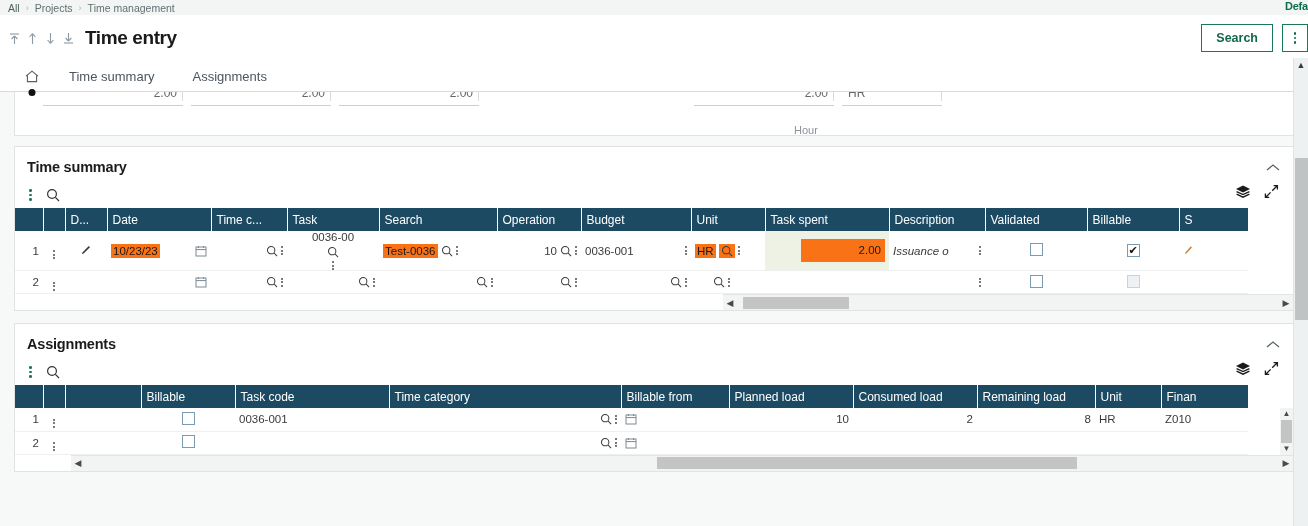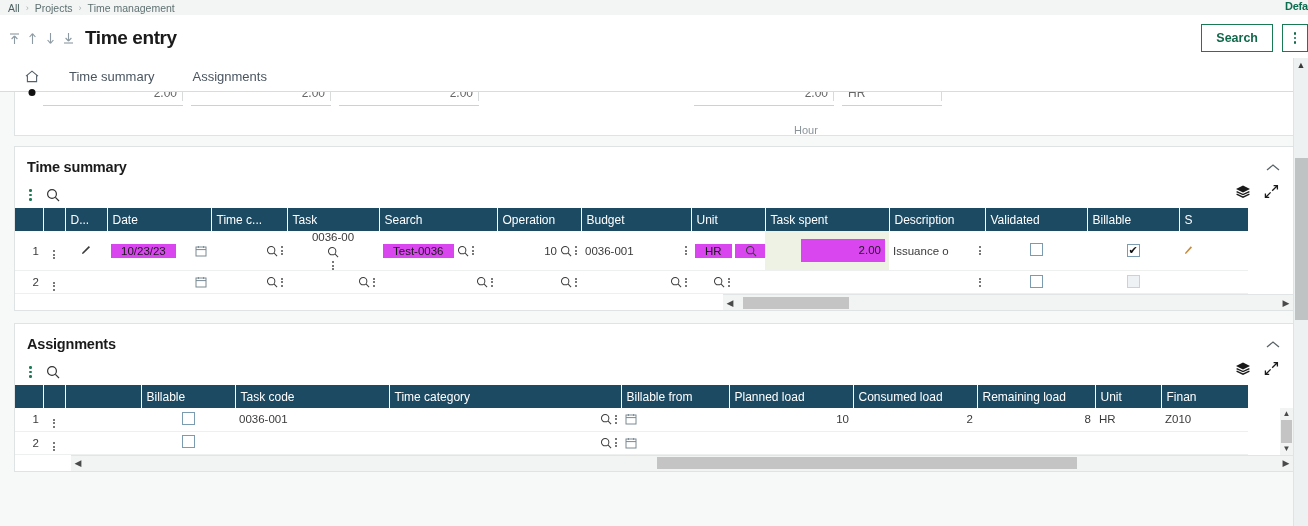--- a/index.html
+++ b/index.html
@@ -193,21 +193,21 @@
     border-bottom: 1px solid #eef0f0;
     background: #ffffff;
     white-space: nowrap;
     overflow: hidden;
   }
   td.rownum { text-align: right; color: #555; font-size: 11px; padding-right: 6px; }
   td.center { text-align: center; }
   td.right { text-align: right; }
   .cell-flex { display: flex; align-items: center; justify-content: flex-end; gap: 3px; height: 100%; }
   .cell-flex.left { justify-content: flex-start; }
-  .hl-yellow { background: #d946ef; color: #1a1a1a; padding: 1px 10px; }
+  .hl-yellow { background: #f97316; color: #1a1a1a; padding: 1px 2px; }
   .hl-green { background: #9ef29e; }
   .editable {
     background-image: linear-gradient(#ffffff 0 0);
     background: repeating-linear-gradient(90deg,#fafafa 0 2px,#ffffff 2px 4px);
   }
   .dots-v { display: inline-flex; flex-direction: column; gap: 1.5px; cursor: pointer; }
   .dots-v i { width: 2px; height: 2px; background: #4d4d4d; border-radius: 50%; display:block; }
   .mag { color: #3c3c3c; cursor: pointer; display: inline-flex; }
   .cal { color: #7a8a93; cursor: pointer; display: inline-flex; }
   .pencil { color: #3a3a3a; display: inline-flex; cursor: pointer; }
@@ -511,21 +511,21 @@
                     <i></i>
                   </span>
               </span>
             </td>
             <td style="background:#eef2e4;">
               <span class="cell-flex" style="height:23px;">
                 <span class="hl-yellow" style="display:block;width:84px;text-align:right;padding-right:4px;line-height:21px;">2.00</span>
               </span>
             </td>
             <td>
-              <span class="cell-flex" style="justify-content:space-between;">
+              <span class="cell-flex" style="justify-content:space-between;font-style:italic;">
                 <span>Issuance o</span>
                 <span class="dots-v">
                     <i></i>
                     <i></i>
                     <i></i>
                   </span>
               </span>
             </td>
             <td class="center">
               <span class="chk"></span>

